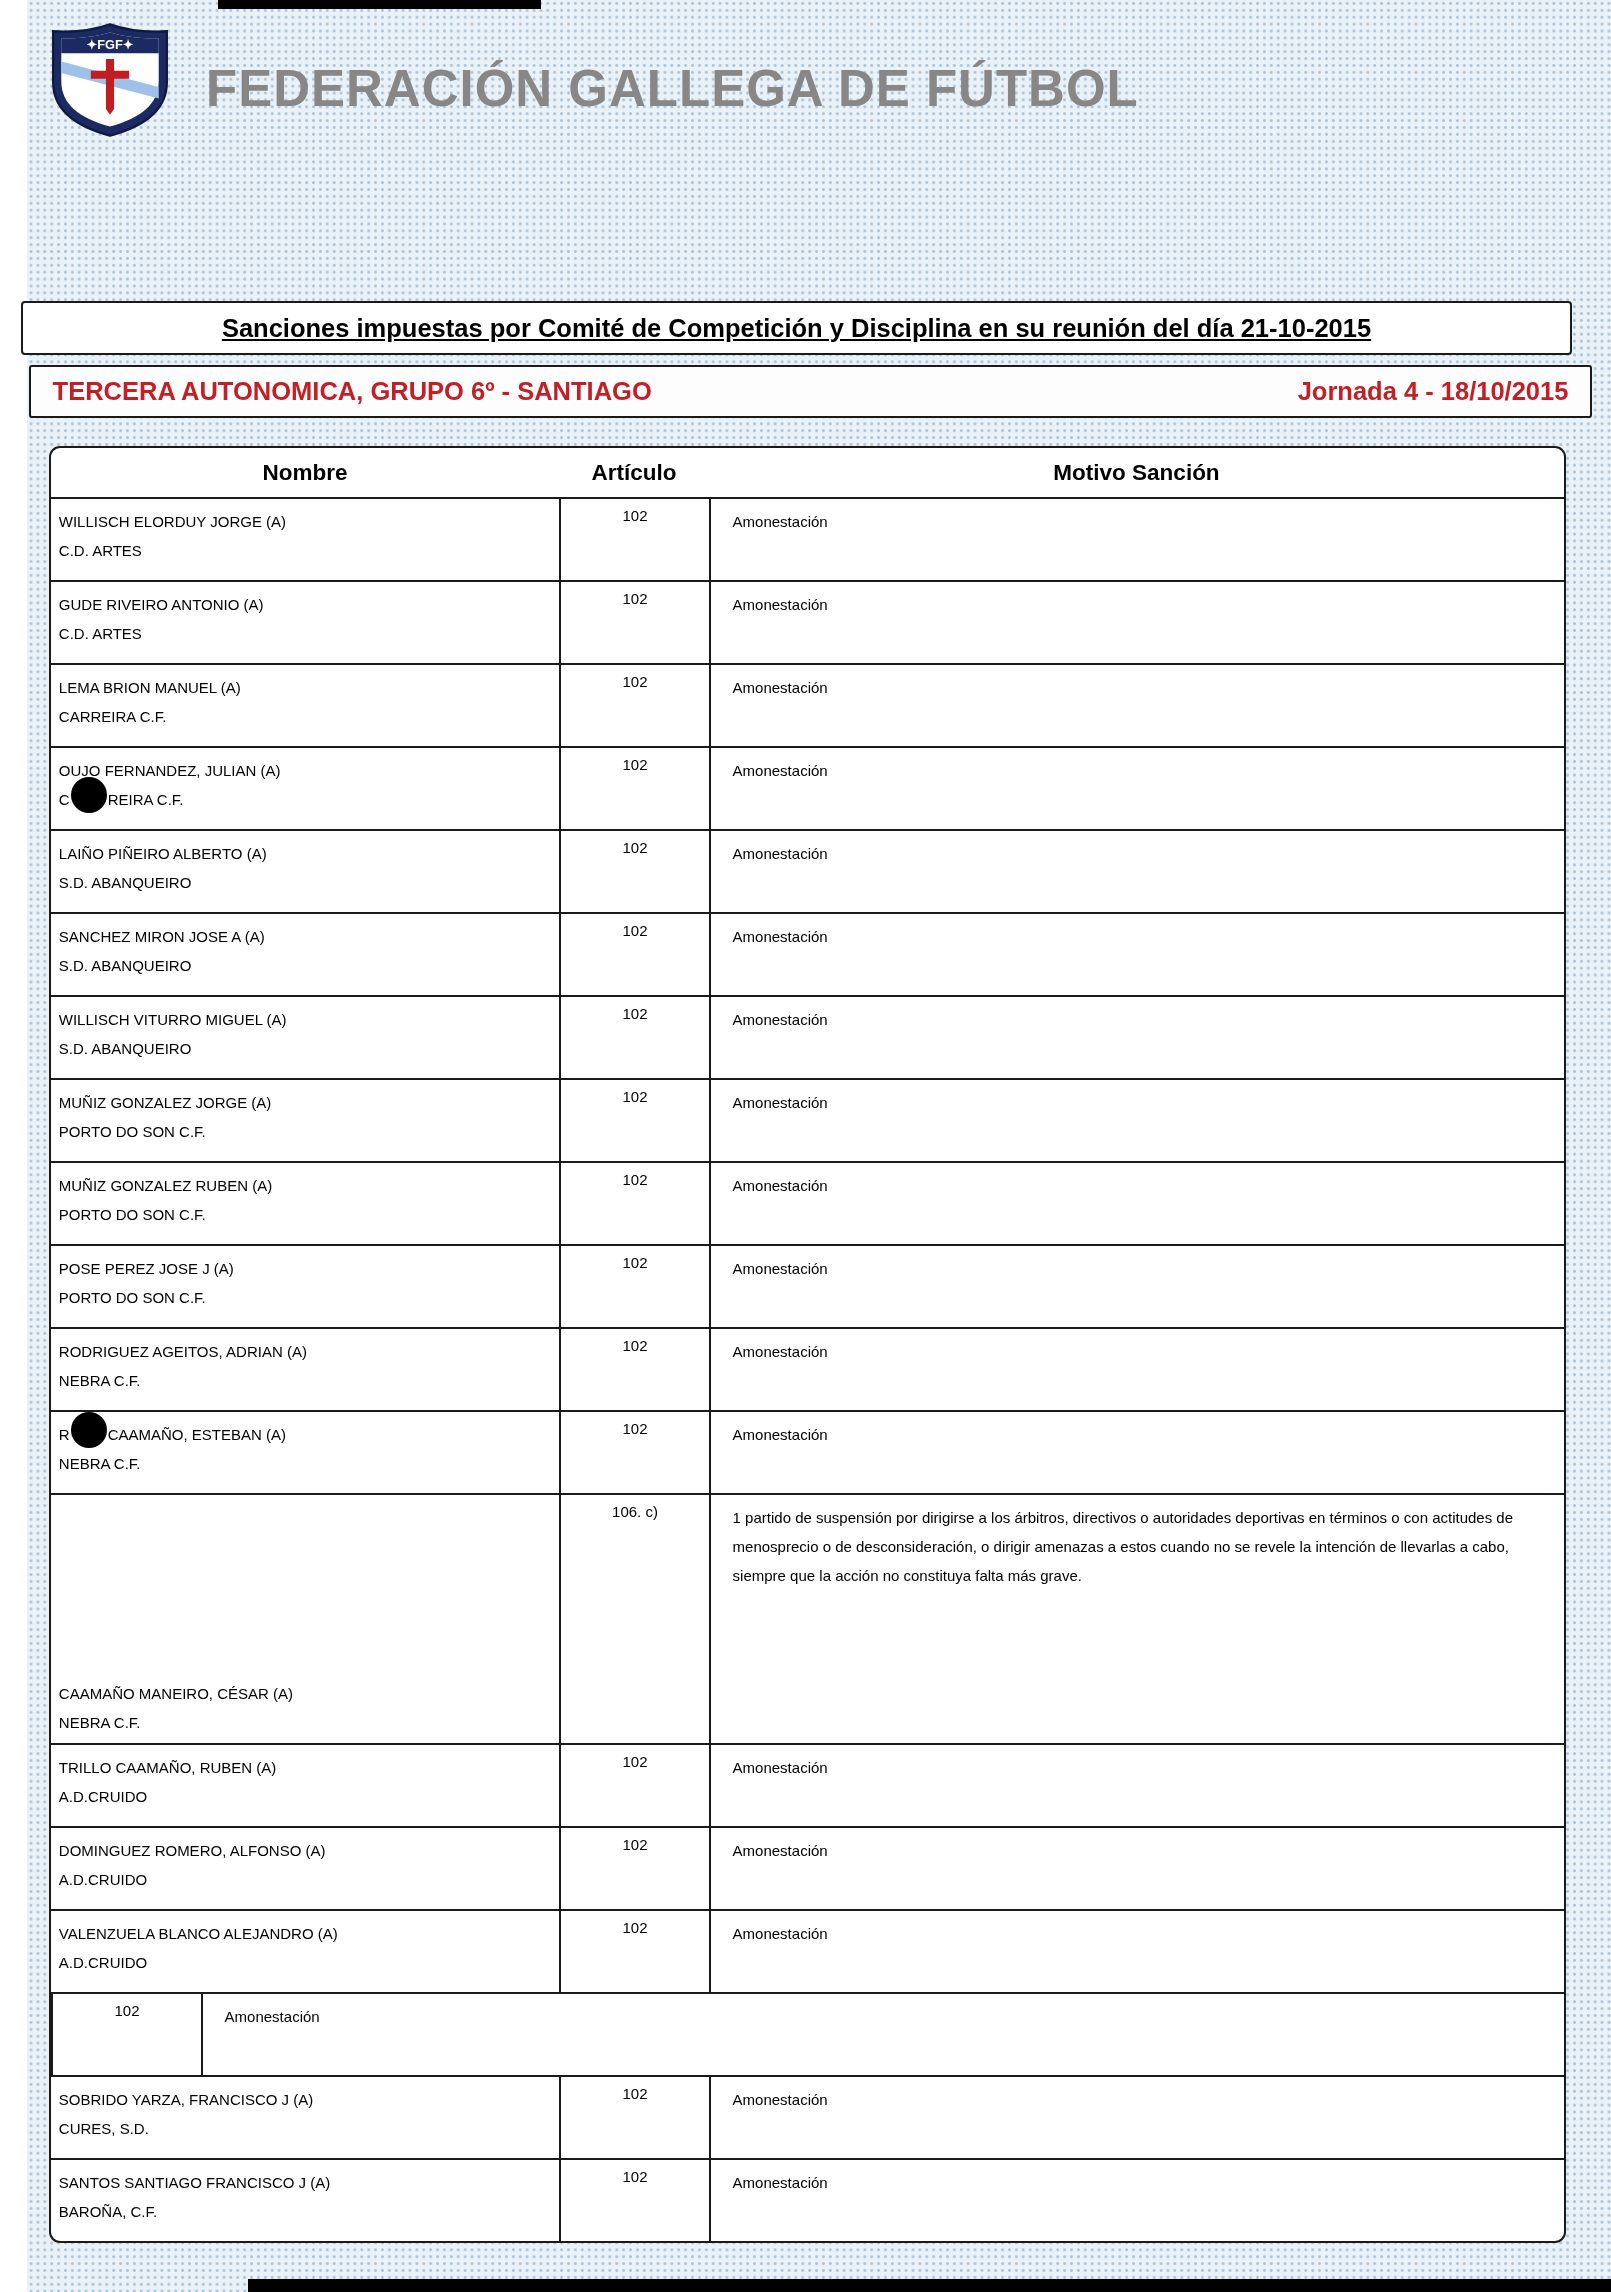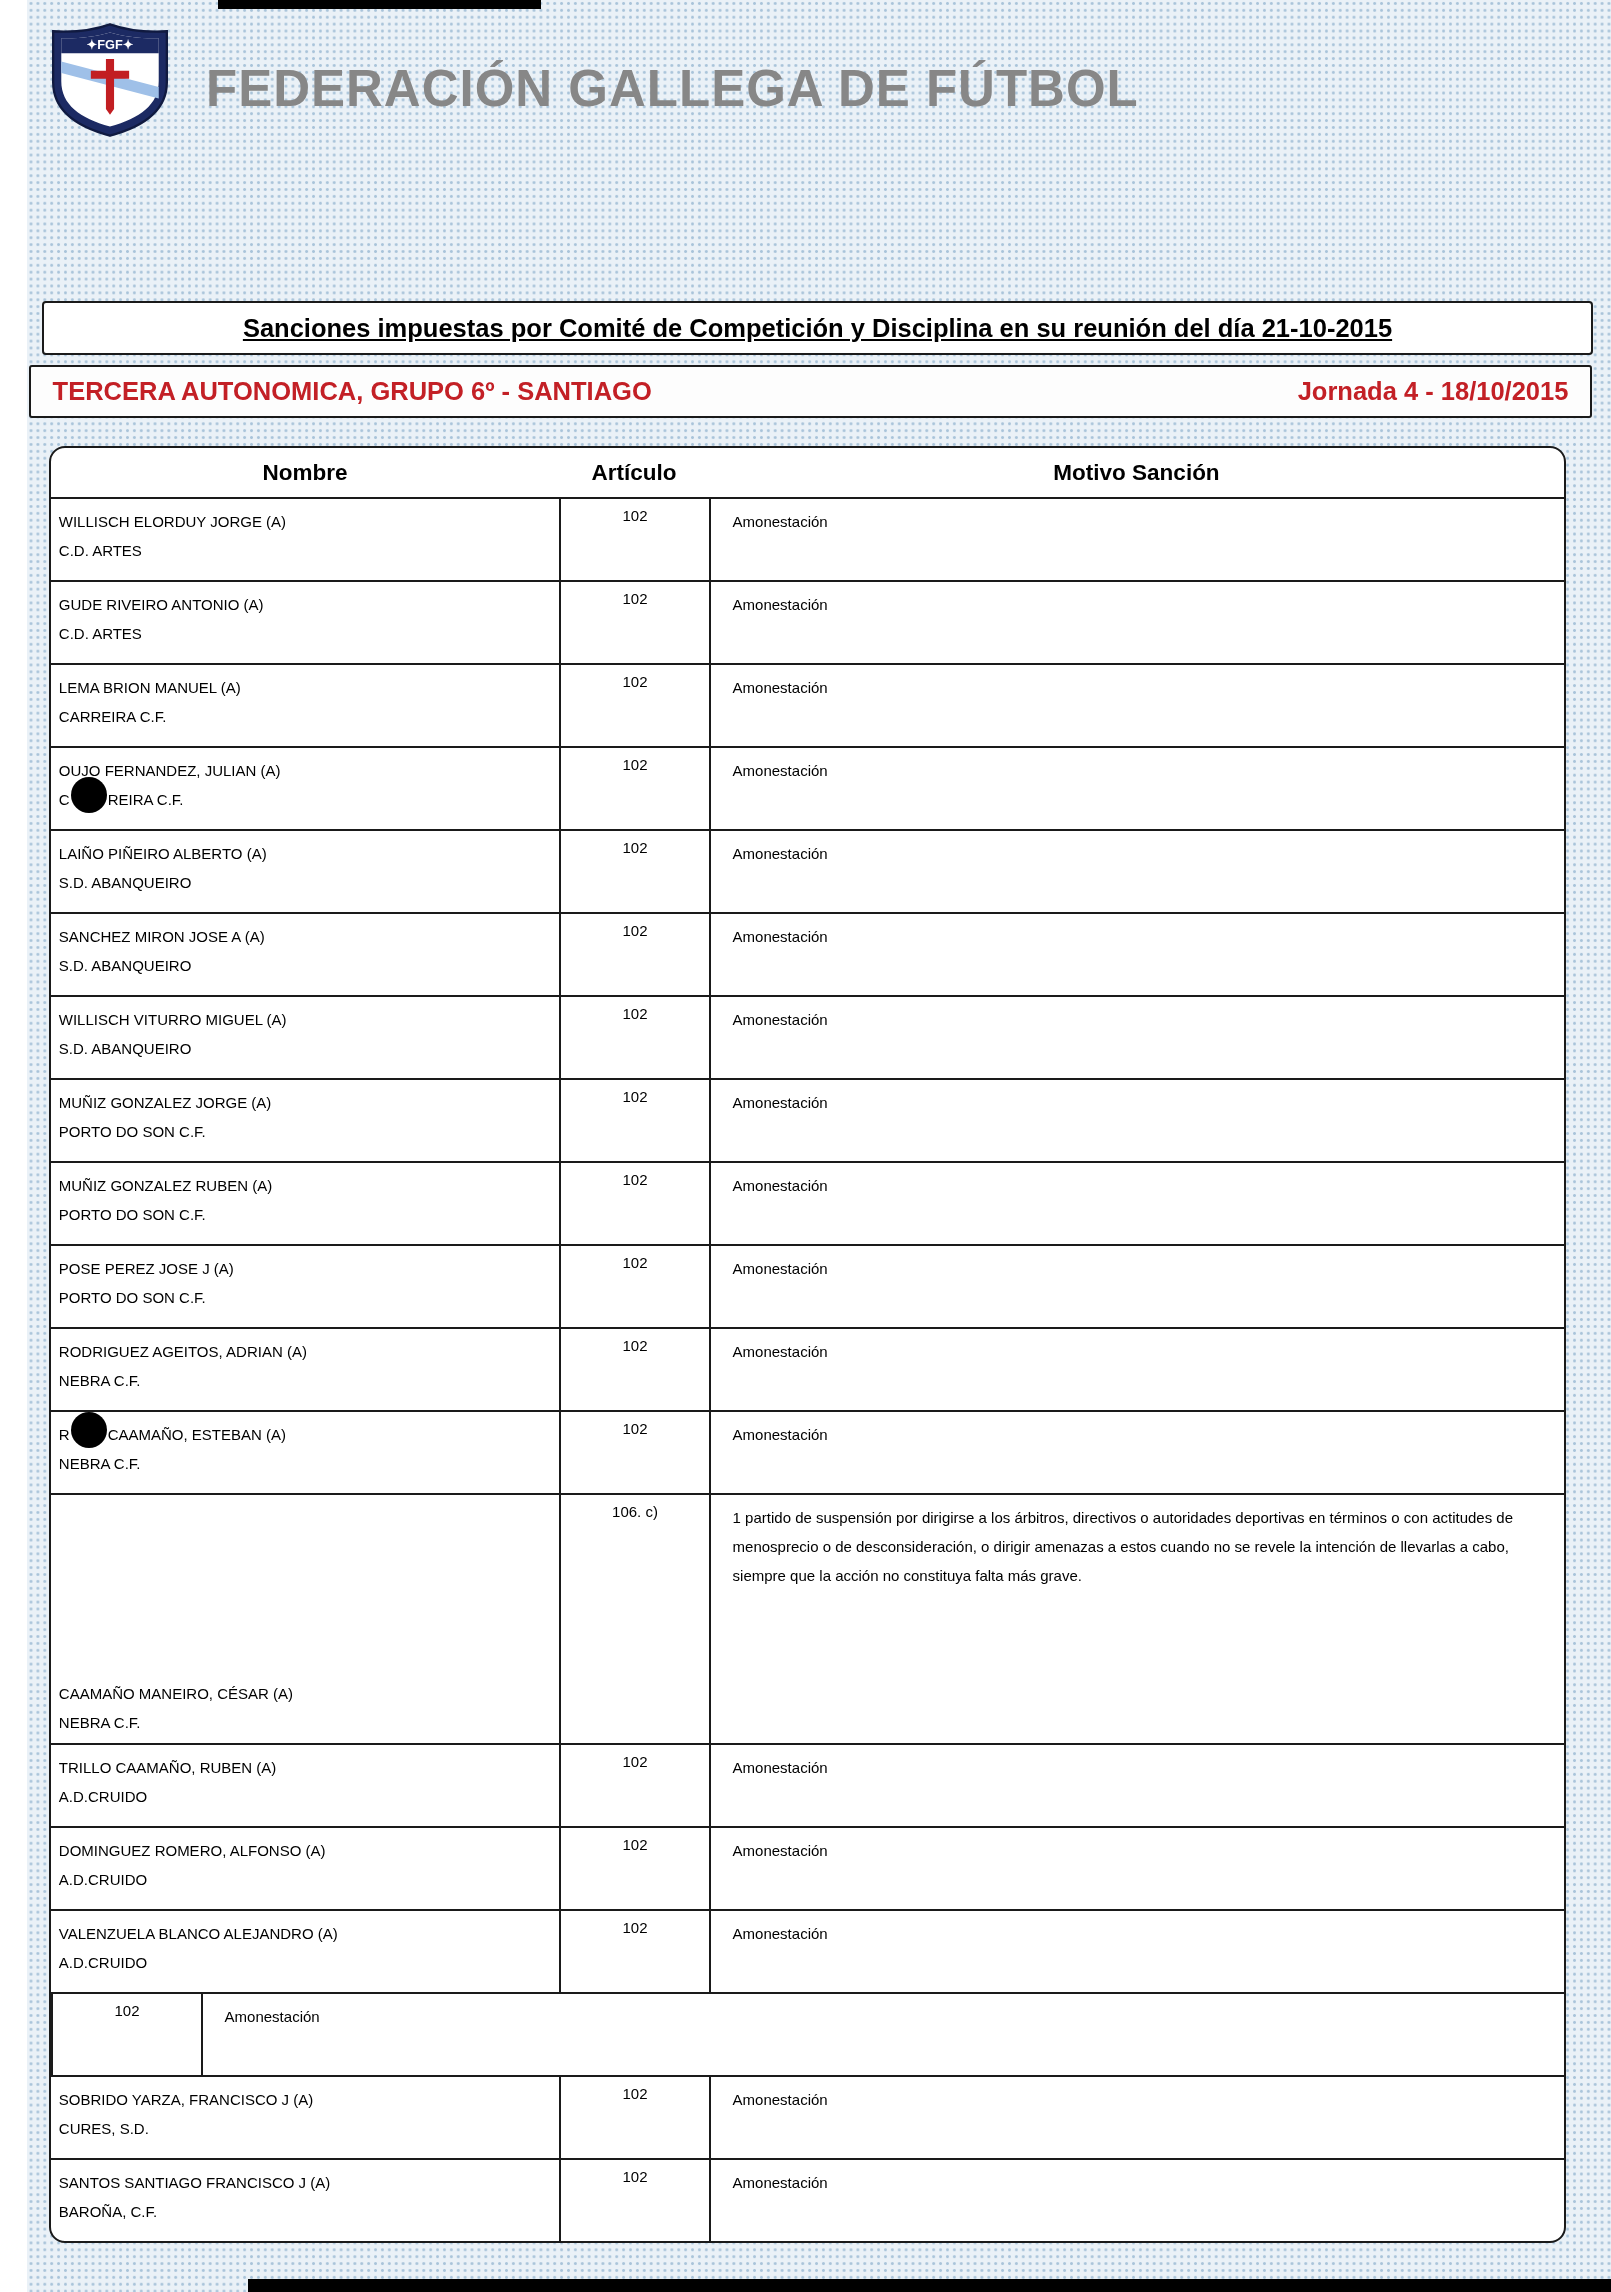--- a/index.html
+++ b/index.html
@@ -36,21 +36,21 @@
     position: absolute; left: 49px; top: 21.6px; width: 122px; height: 116px;
   }
   .org-title {
     position: absolute; left: 206px; top: 59px;
     font-size: 51px; font-weight: bold; color: #878787;
     letter-spacing: 1px; white-space: nowrap;
   }
 
   
   .title-box {
-    position: absolute; left: 42px; top: 301px; width: 1551px; height: 54px;
+    position: absolute; left: 21px; top: 301px; width: 1551px; height: 54px;
     background: #ffffff; border: 2px solid #1a1a1a; border-radius: 3.9px;
     display: flex; align-items: center; justify-content: center;
   }
   .title-box .title-text {
     font-size: 25.5px; font-weight: bold; color: #000000;
     text-decoration: underline;
   }
 
   
   .competition-bar {
@@ -60,21 +60,21 @@
     padding: 0 21.6px;
   }
   .competition-bar .comp-left,
   .competition-bar .comp-right {
     font-size: 25.5px; font-weight: bold; color: #c32026; white-space: nowrap;
   }
 
   
   .sanctions-table {
     position: absolute; left: 49px; top: 446px; width: 1517px;
-    background: #ffffff; border: 2px solid #1a1a1a; border-radius: 16px;
+    background: #ffffff; border: 2px solid #1a1a1a; border-radius: 11px;
     overflow: hidden;
   }
   .thead { display: flex; height: 49px; align-items: center; }
   .th { font-size: 22.5px; font-weight: bold; color: #000; text-align: center; }
   .th-nombre  { width: 508px; }
   .th-articulo { width: 150px; }
   .th-motivo  { flex: 1; }
 
   .trow {
     display: flex; min-height: 83px;

